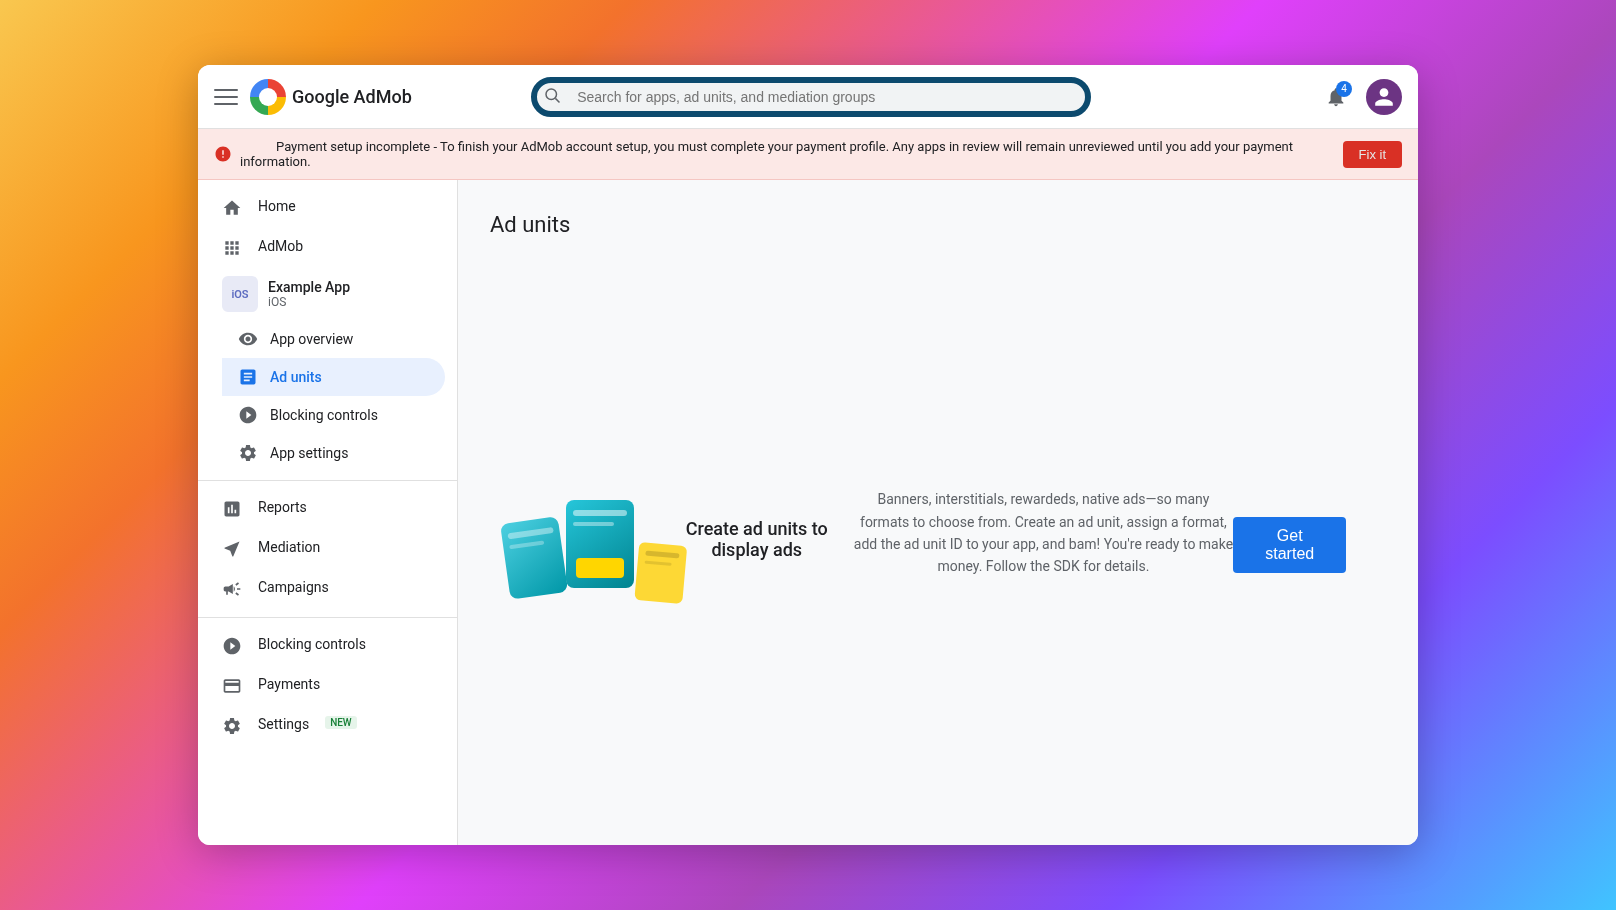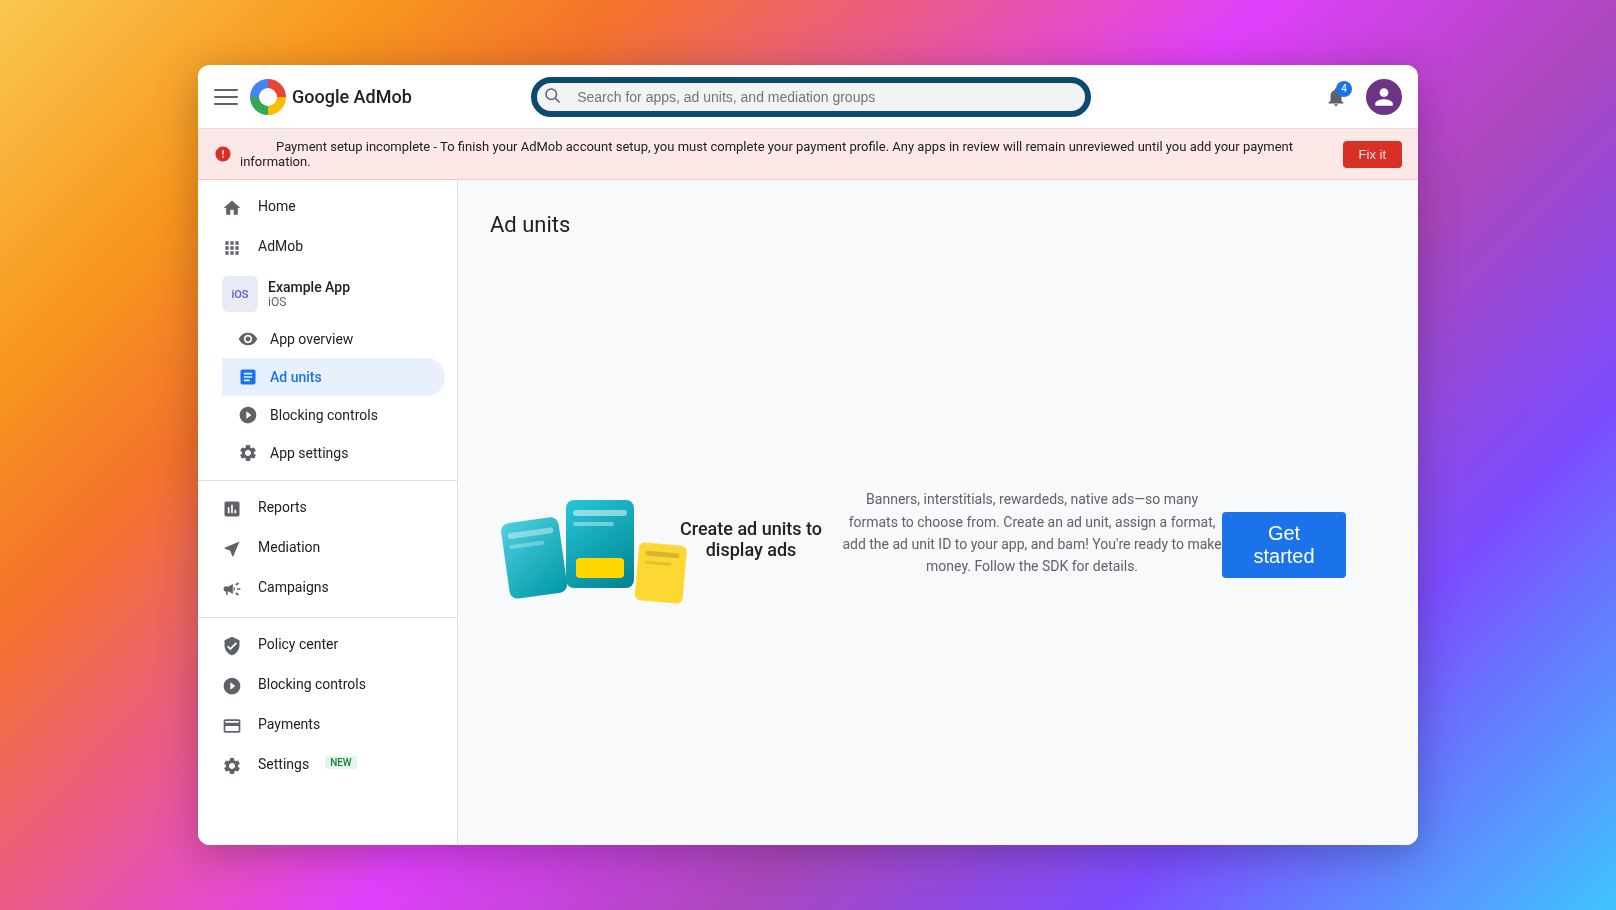--- a/index.html
+++ b/index.html
@@ -280,21 +280,21 @@
       max-width: 380px;
       line-height: 1.6;
       margin-bottom: 24px;
     }
     .get-started-btn {
       background: #1a73e8;
       color: #fff;
       border: none;
       border-radius: 4px;
       padding: 10px 24px;
-      font-size: 20px;
+      font-size: 16px;
       font-weight: 500;
       cursor: pointer;
     }
     .footer {
       padding: 16px;
       text-align: center;
       font-size: 12px;
       color: #5f6368;
       border-top: 1px solid #e0e0e0;
       background: #f8f9fa;
@@ -431,26 +431,20 @@
 
       <div class="sidebar-item">
         <svg class="icon-svg" viewBox="0 0 24 24">
           <path d="M18 11v2h4v-2h-4zm-2 6.61c.96.71 2.21 1.65 3.2 2.39.4-.53.8-1.07 1.2-1.6-.99-.74-2.24-1.68-3.2-2.4-.4.54-.8 1.08-1.2 1.61zM20.4 5.6c-.4-.53-.8-1.07-1.2-1.6-.99.74-2.24 1.68-3.2 2.4.4.53.8 1.07 1.2 1.6.96-.72 2.21-1.65 3.2-2.4zM4 9c-1.1 0-2 .9-2 2v2c0 1.1.9 2 2 2h1v4h2v-4h1l5 3V6L8 9H4zm11.5 3c0-1.33-.58-2.53-1.5-3.35v6.69c.92-.81 1.5-2.01 1.5-3.34z"></path>
         </svg>
         <span>Campaigns</span>
       </div>
 
       <hr class="sidebar-divider">
 
-      <div class="sidebar-item">
-        <svg class="icon-svg" viewBox="0 0 24 24">
-          <path d="M12 1L3 5v6c0 5.55 3.84 10.74 9 12 5.16-1.26 9-6.45 9-12V5l-9-4zm-2 16l-4-4 1.41-1.41L10 14.17l6.59-6.59L18 9l-8 8z"></path>
-        </svg>
-        <span>Policy center</span>
-      </div>
 
 
       <div class="sidebar-item">
         <svg class="icon-svg" viewBox="0 0 24 24">
           <path d="M12 2C6.48 2 2 6.48 2 12s4.48 10 10 10 10-4.48 10-10S17.52 2 12 2zm-2 14.5v-9l6 4.5-6 4.5z"></path>
         </svg>
         <span>Blocking controls</span>
       </div>
 
       <div class="sidebar-item">

